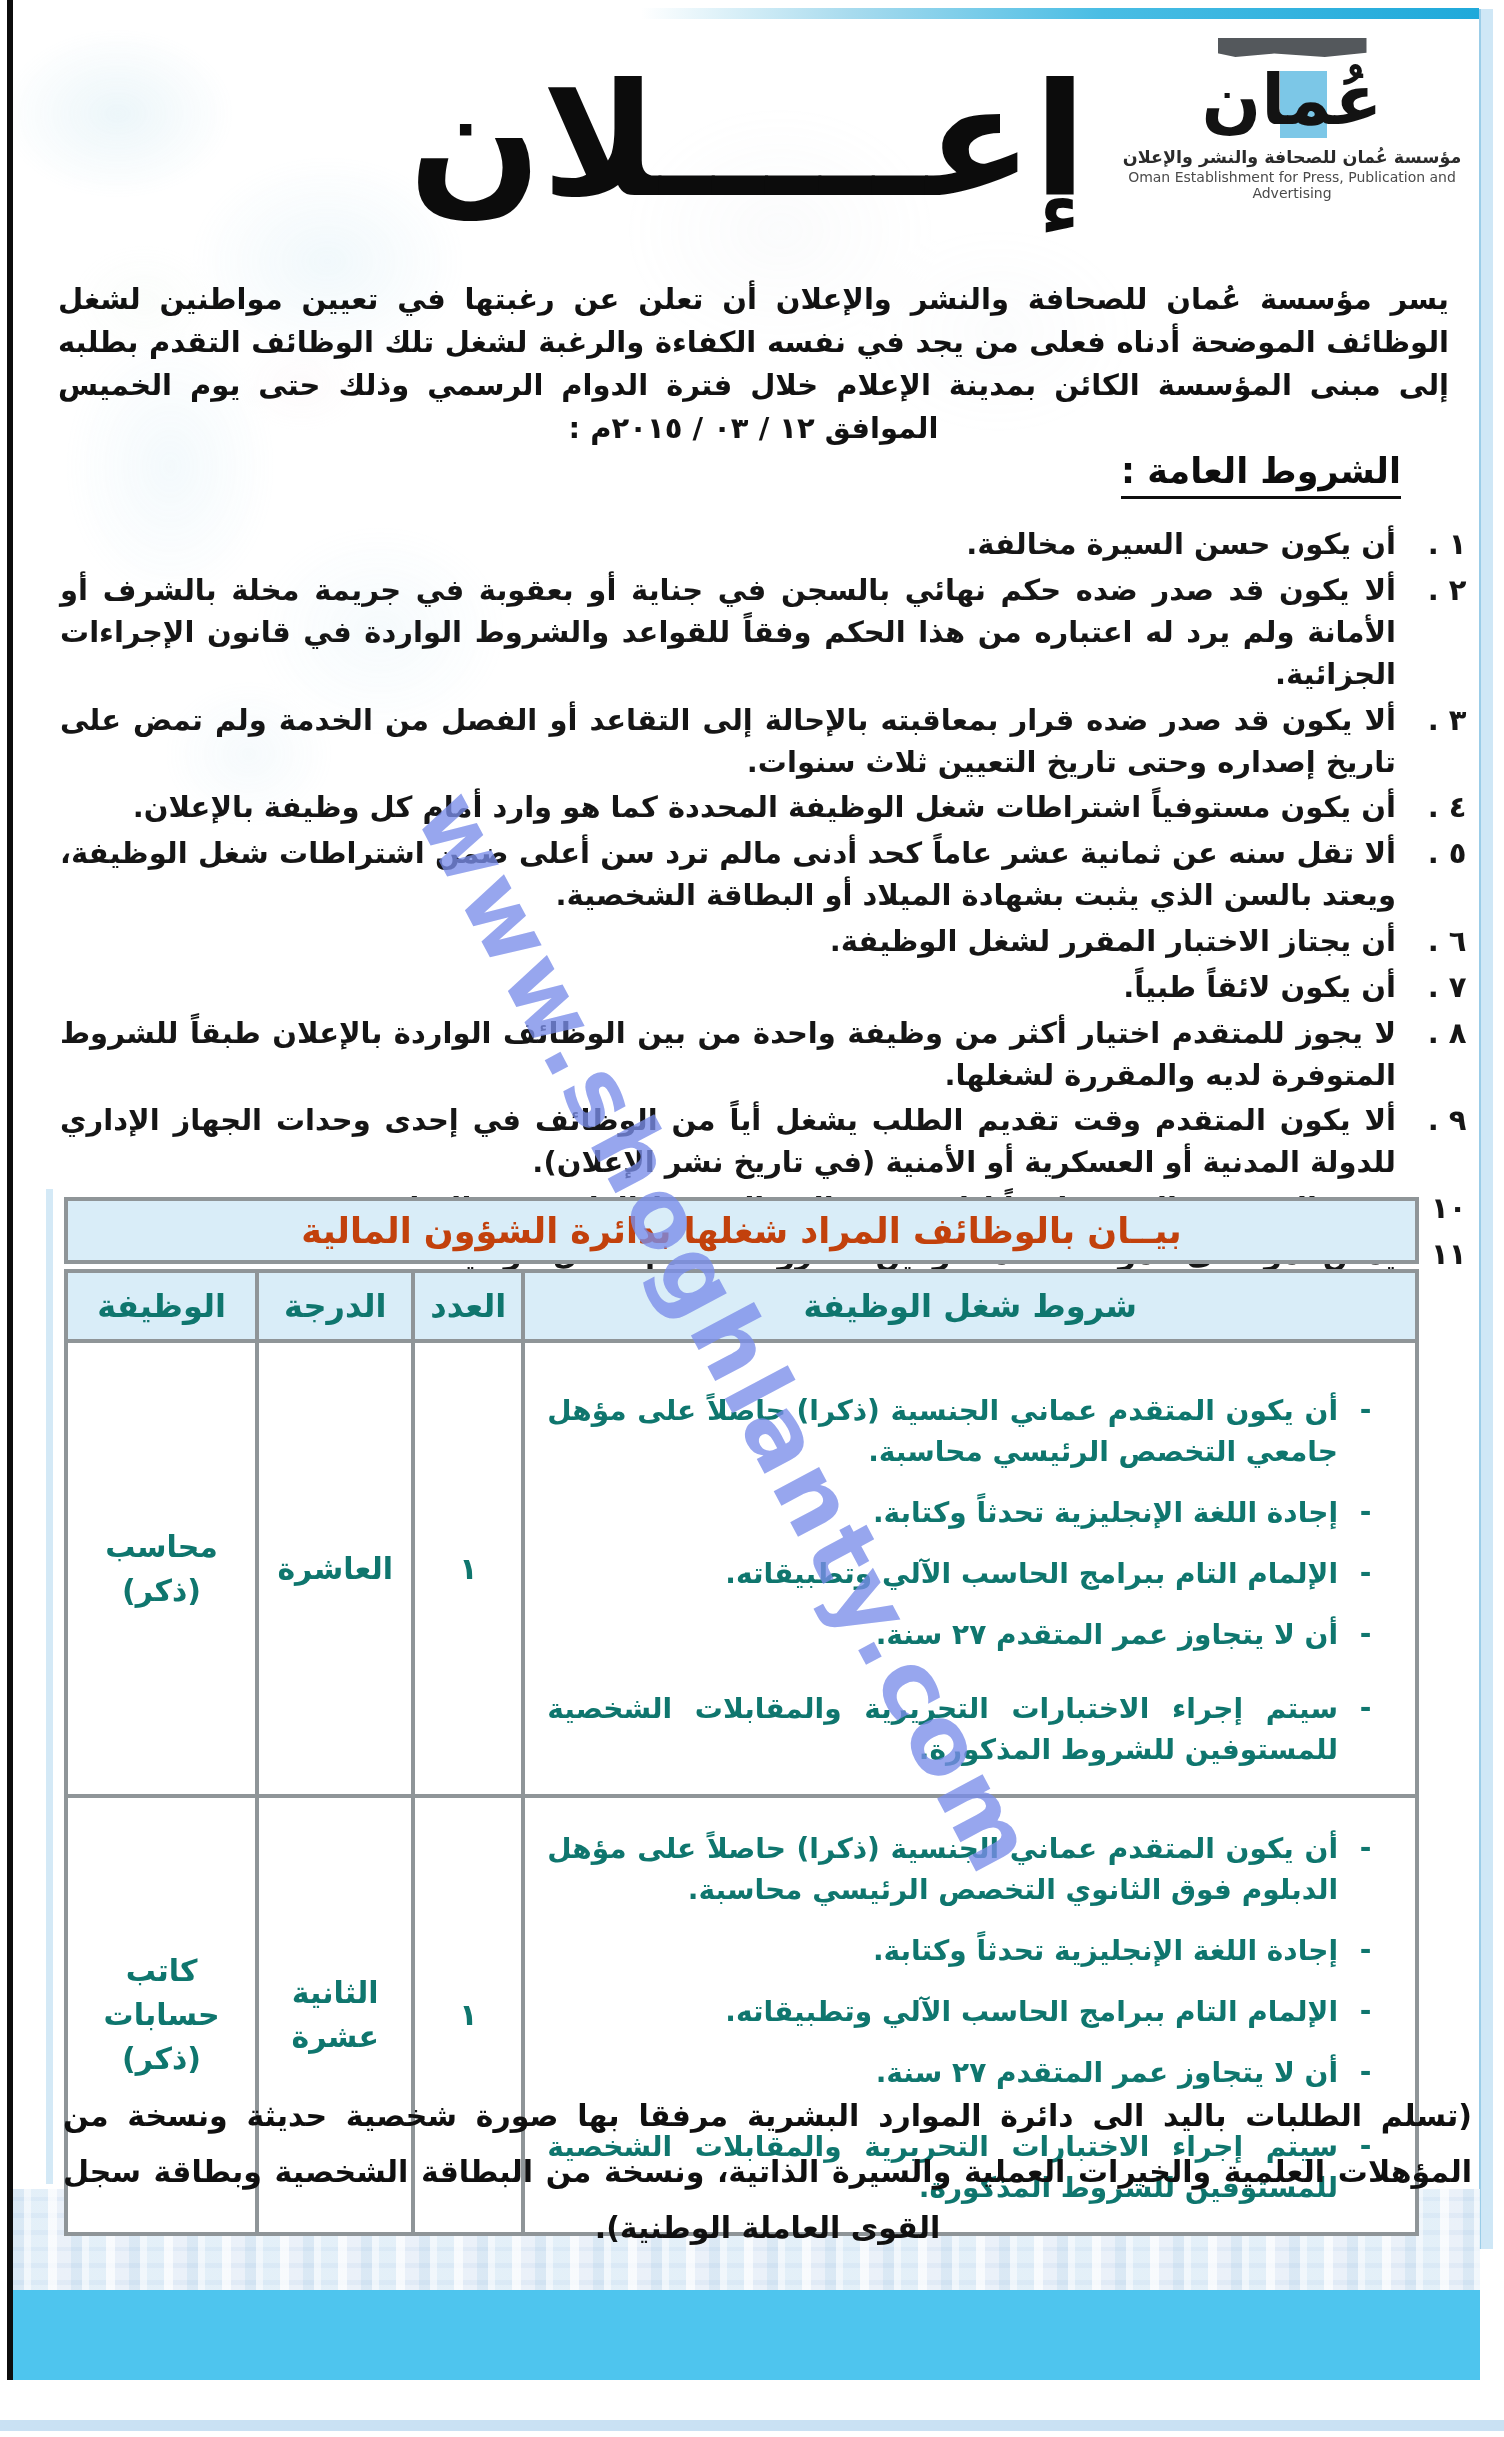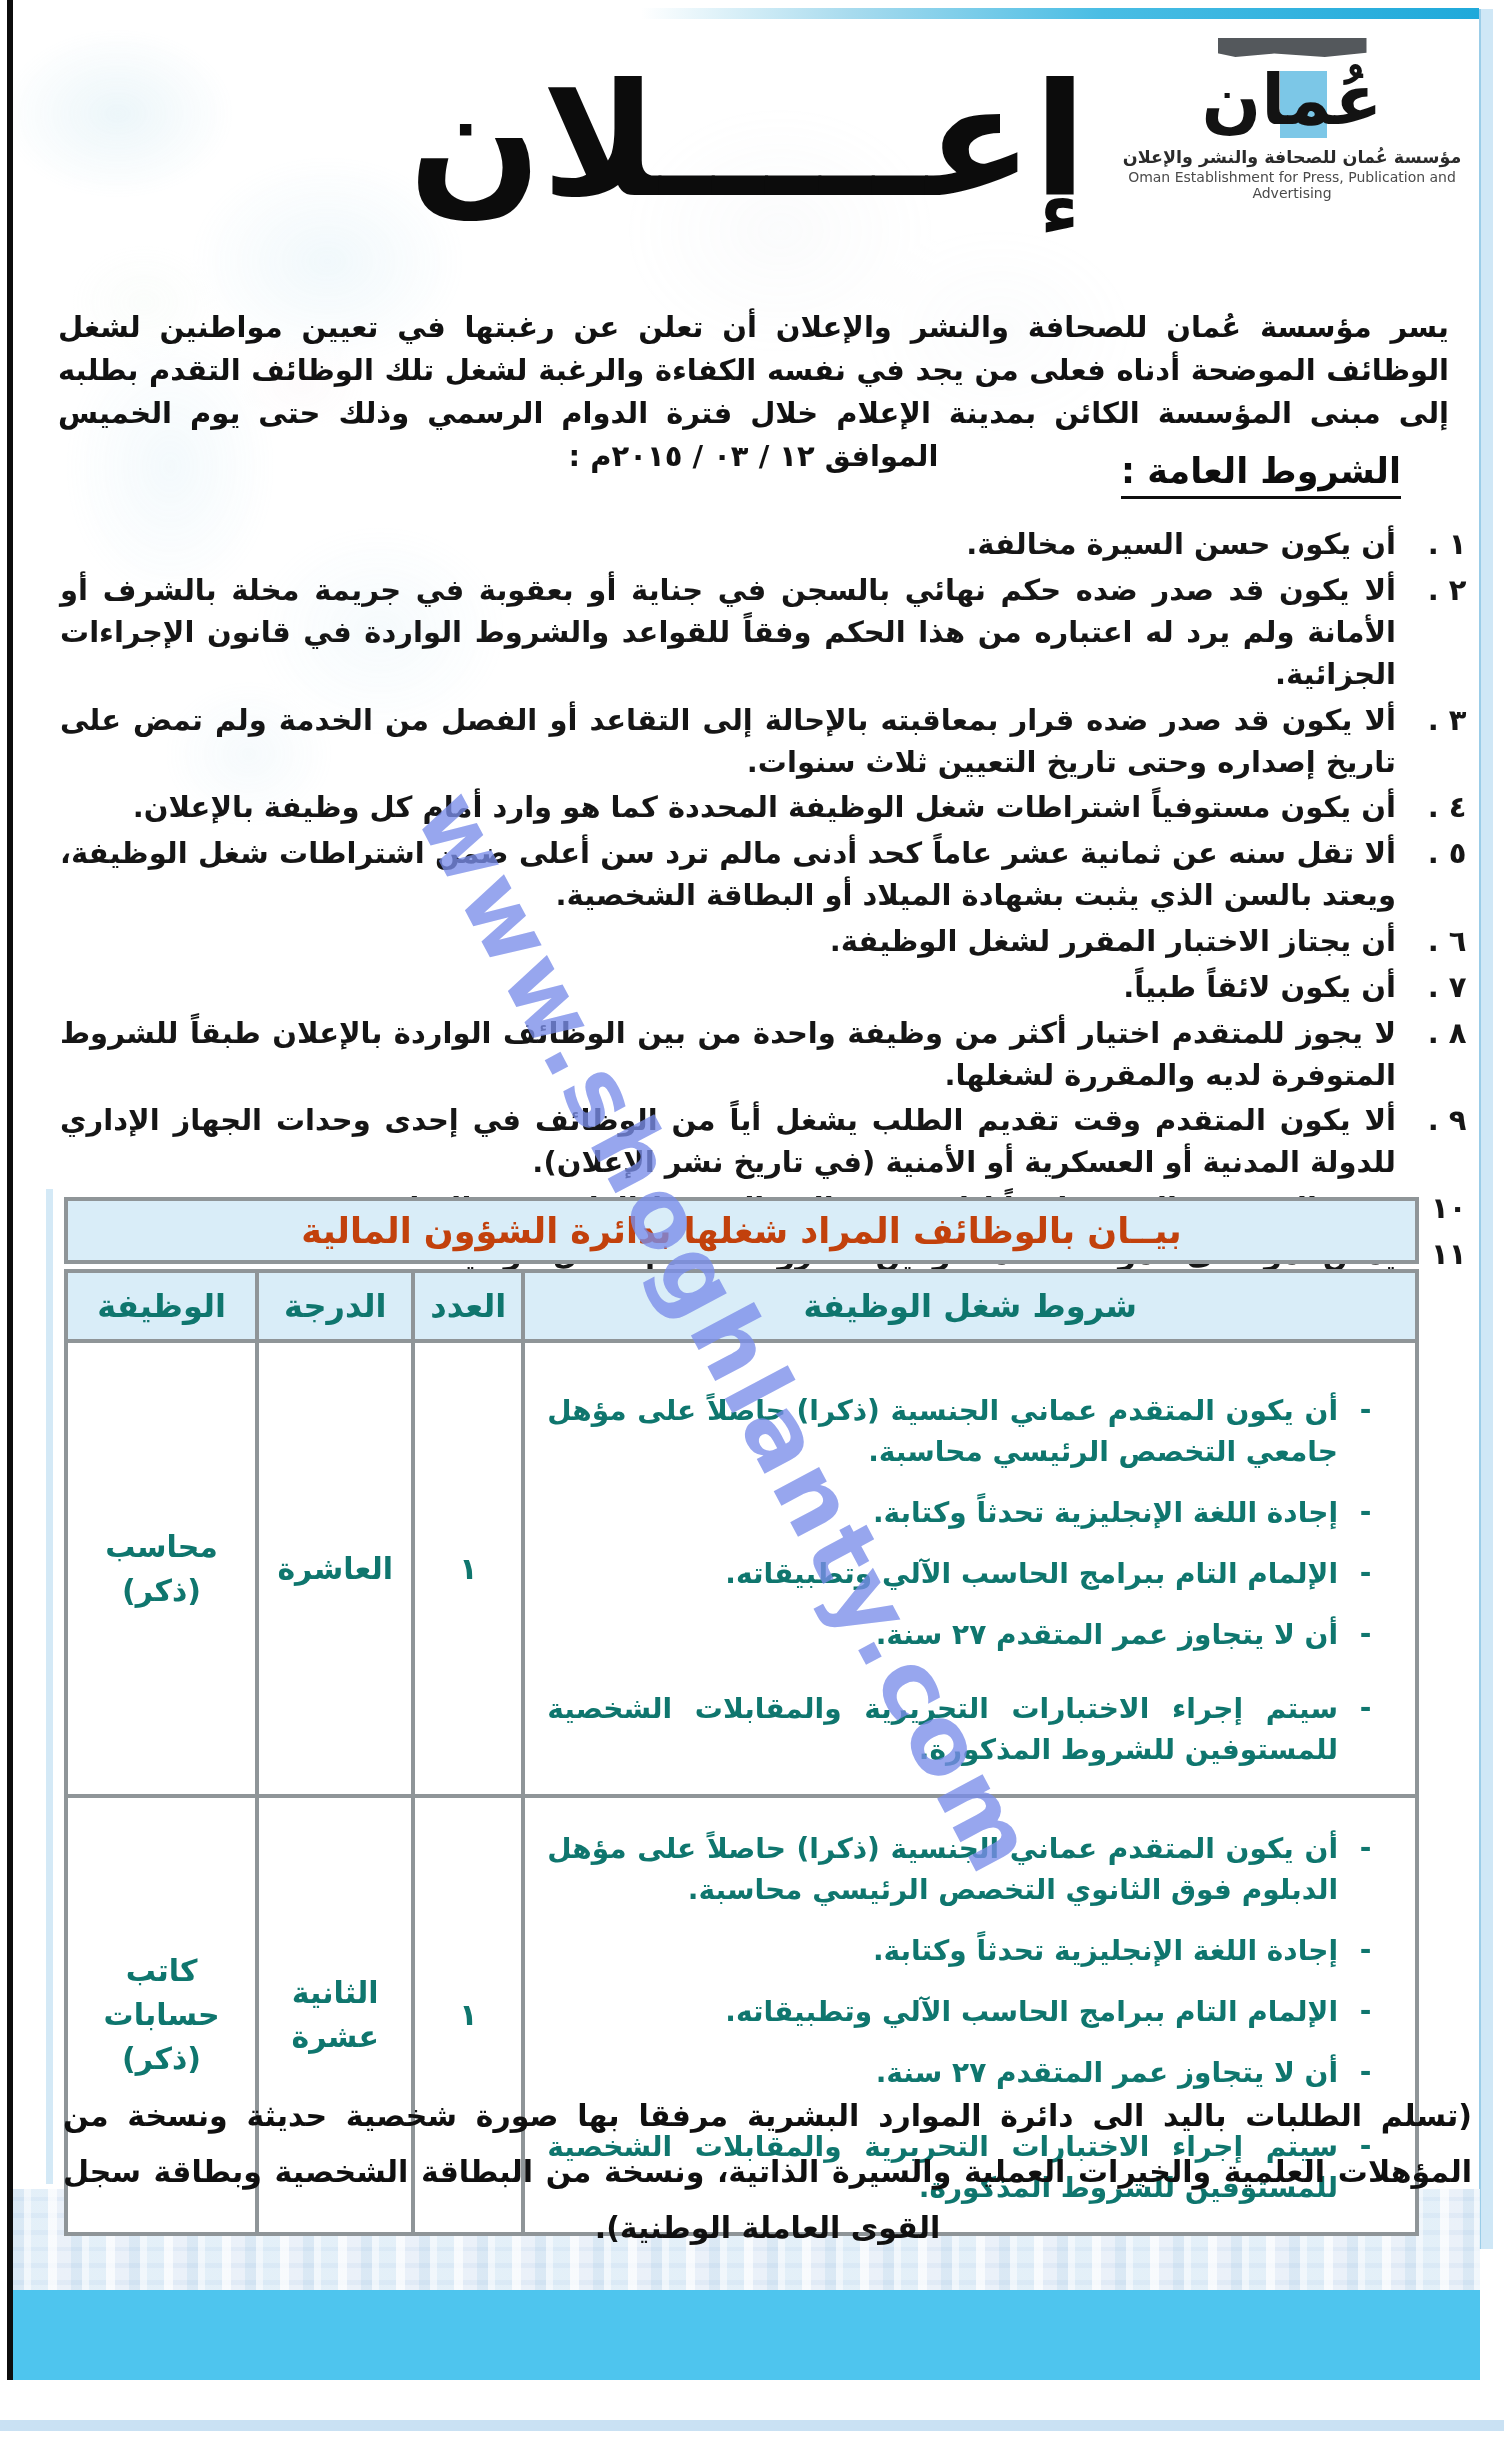--- a/index.html
+++ b/index.html
@@ -43,21 +43,21 @@
   .logo-word{position:relative; height:85px; margin-top:2px;}
   .logo-word .patch{position:absolute; left:50%; top:12px; margin-left:-12px; width:47px; height:67px; background:#7cc7e7;}
   .logo-word .word{position:relative; z-index:1; font-size:70px; line-height:82px; color:#131313;}
   .logo-ar{font-size:17.5px; color:#2b2b2b; margin-top:3px; letter-spacing:0;}
   .logo-en{font-size:14px; color:#4a4a4a; font-weight:normal; margin-top:2.3px; direction:ltr;}
   
   .headline{position:absolute; left:0; right:8px; top:40px; text-align:center;
     font-size:156px; line-height:1.3; color:#0c0c0c;}
   
   .intro{position:absolute; right:55px; left:59px; top:278px;
-    font-size:29px; line-height:43px; text-align:justify; text-align-last:center; color:#121212;margin-top:28px;}
+    font-size:29px; line-height:43px; text-align:justify; text-align-last:center; color:#121212;}
   
   .gc-heading{position:absolute; right:103px; top:451px; font-size:35px; color:#0e0e0e;
     border-bottom:3.8px solid #0e0e0e; padding-bottom:4.6px;}
   .gc-list{position:absolute; right:36px; left:61px; top:523px; font-size:29px; line-height:42px;}
   .gc-item{position:relative; padding-right:72px; margin-bottom:3.8px; text-align:justify;}
   .gc-num{position:absolute; right:1.5px; top:0; white-space:nowrap;}
   
   .tbl-wrap{position:absolute; left:65px; top:1197px; width:1355px;}
   .tbl-title{border:4.6px solid #8f9598; background:#d9edf8; height:59px;
     display:flex; align-items:center; justify-content:center; font-size:35px; color:#c2410c;}

